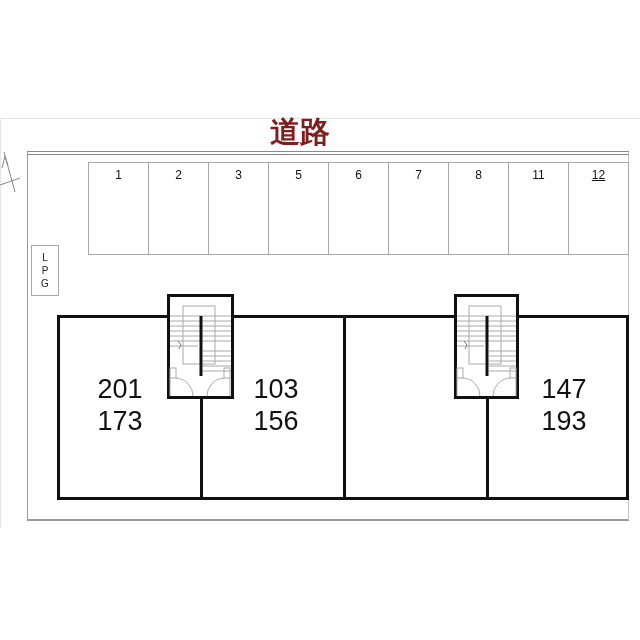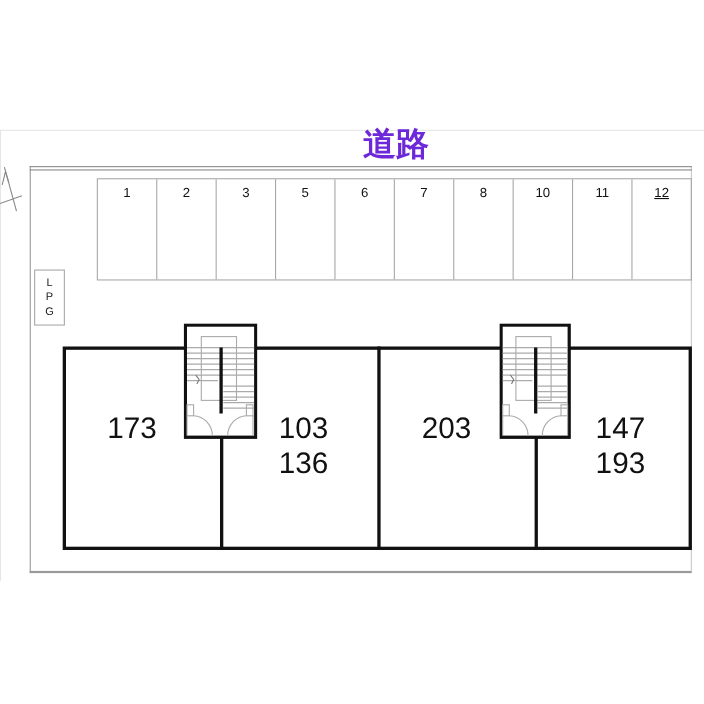--- a/index.html
+++ b/index.html
@@ -1,20 +1,20 @@
 <!DOCTYPE html>
 <html><head>
 <meta charset="utf-8">
 <style>
   html, body { margin:0; padding:0; background:#ffffff; }
   body { width:640px; height:640px; position:relative; overflow:hidden; font-family:"Liberation Sans", sans-serif; }
   .abs { position:absolute; box-sizing:border-box; }
   .frame-top { left:0; top:118px; width:640px; height:1px; background:#e6e6e6; }
   .frame-left { left:0; top:118px; width:1px; height:410px; background:#e6e6e6; }
-  .road-title { left:270px; top:114px; width:120px; text-align:right; font-size:30px; font-weight:bold; color:#6d28d9; line-height:36px; }
+  .road-title { left:270px; top:114px; width:120px; text-align:left; font-size:30px; font-weight:bold; color:#7f1d1d; line-height:36px; }
   .site { left:27px; top:151px; width:602px; height:370px; border-left:1px solid #9a9a9a; border-bottom:2px solid #9a9a9a; border-right:1px solid #c8c8c8; }
   .site-top1 { left:27px; top:151px; width:602px; height:1px; background:#8a8a8a; }
   .site-top2 { left:27px; top:154px; width:602px; height:1px; background:#8a8a8a; }
   .parking { left:88px; top:162px; width:541px; height:93px; border:1px solid #a8a8a8; display:flex; }
   .slot { flex:1 1 0; border-right:1px solid #a8a8a8; text-align:center; font-size:12px; color:#111; padding-top:5px; box-sizing:border-box; }
   .slot:last-child { border-right:none;text-decoration:underline; }
   .lpg { left:31px; top:245px; width:28px; height:51px; border:1px solid #a8a8a8; font-size:10px; color:#222; text-align:center; line-height:13px; padding-top:5px; }
   .lpg span { display:block; }
   .building { left:57px; top:315px; width:572px; height:185px; border:3px solid #111; }
   .unit { top:315px; height:185px; box-sizing:border-box; }
@@ -44,50 +44,49 @@
 <div class="abs site-top2"></div>
 
 <div class="abs parking">
   <div class="slot">1</div>
   <div class="slot">2</div>
   <div class="slot">3</div>
   <div class="slot">5</div>
   <div class="slot">6</div>
   <div class="slot">7</div>
   <div class="slot">8</div>
-  <div class="slot">10</div>
   <div class="slot">11</div>
   <div class="slot">12</div>
 </div>
 
 <div class="abs lpg">
   <span>L</span>
   <span>P</span>
   <span>G</span>
 </div>
 
 <div class="abs building"></div>
 <div class="abs div" style="left:200px; top:315px; height:185px;"></div>
 <div class="abs div" style="left:343px; top:315px; height:185px;"></div>
 <div class="abs div" style="left:486px; top:315px; height:185px;"></div>
 
 <div class="abs unit" style="left:60px; width:140px;">
   <div class="unit-label" style="position:absolute; left:0; width:120px; top:58px;">
+    <div>201</div>
     <div>173</div>
   </div>
 </div>
 <div class="abs unit" style="left:203px; width:140px;">
   <div class="unit-label" style="position:absolute; left:0; width:146px; top:58px;">
     <div>103</div>
-    <div>136</div>
+    <div>156</div>
   </div>
 </div>
 <div class="abs unit" style="left:346px; width:140px;">
   <div class="unit-label" style="position:absolute; left:0; width:120px; top:58px;">
-    <div>203</div>
   </div>
 </div>
 <div class="abs unit" style="left:489px; width:140px;">
   <div class="unit-label" style="position:absolute; left:0; width:150px; top:58px;">
     <div>147</div>
     <div>193</div>
   </div>
 </div>
 
 <div class="abs" style="left:167px; top:294px; width:67px; height:105px;">

